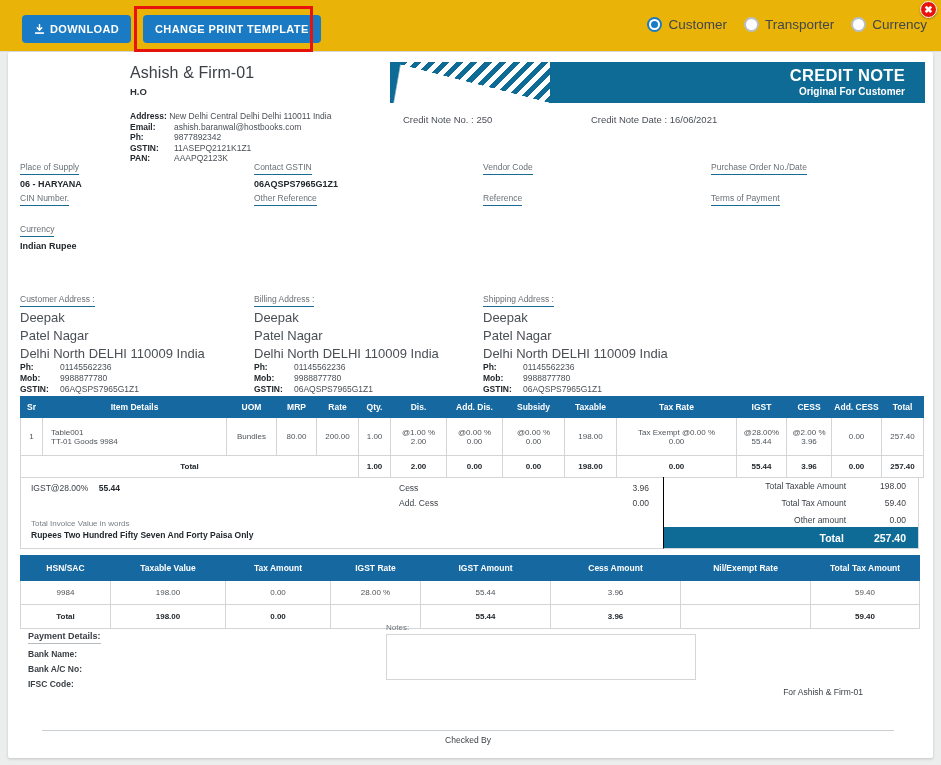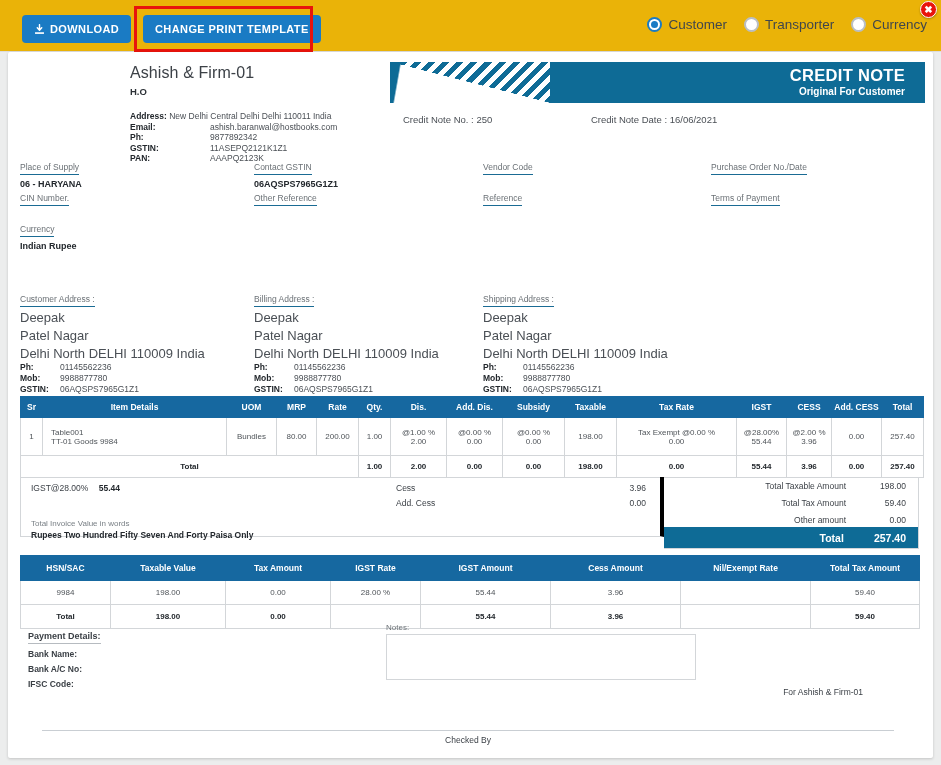--- a/index.html
+++ b/index.html
@@ -92,21 +92,21 @@
   }
 
   
   .company {
     position: absolute; left: 122px; top: 12px; width: 270px;
   }
   .company-name { font-size: 16px; color: #3c4147; letter-spacing: .1px; }
   .ho { font-size: 9.5px; font-weight: bold; color: #2d3237; margin-top: 4px; }
   .addr-line { font-size: 8.5px; color: #4a4f55; margin-top: 14px; }
   .addr-line b { color: #23282d; }
-  .kv { display: flex; font-size: 8.5px; color: #4a4f55; margin-top: .5px; gap: 36px; }
+  .kv { display: flex; font-size: 8.5px; color: #4a4f55; margin-top: .5px; }
   .kv .k { width: 44px; font-weight: bold; color: #23282d; }
 
   
   .banner {
     position: absolute; left: 382px; top: 10px;
     width: 535px; height: 41px;
     background: #0e6b96;
   }
   .banner .stripes {
     position: absolute; left: 0; top: 0; width: 160px; height: 41px;
@@ -178,22 +178,22 @@
   .items-table tr.totalrow td {
     font-weight: bold; color: #23282d; height: 22px;
   }
 
   
   .summary {
     position: absolute; left: 12px; top: 425px;
     width: 899px; height: 72px;
   }
   .sum-left {
-    position: absolute; left: 0; top: 0; width: 644px; height: 60px;
-    border-left: 1px solid #d3d6d9; border-right: 4px solid #000000;
+    position: absolute; left: 0; top: 0; width: 644px; height: 72px;
+    border-left: 1px solid #d3d6d9; border-right: 1px solid #000000;
     border-bottom: 1px solid #d3d6d9;
   }
   .igst-line { position: absolute; left: 10px; top: 6px; font-size: 8.5px; color: #3a3f45; }
   .igst-line b { margin-left: 8px; color: #23282d; }
   .words-lbl { position: absolute; left: 10px; top: 42px; font-size: 8px; color: #7a8086; }
   .words-val { position: absolute; left: 10px; top: 53px; font-size: 8.5px; font-weight: bold; color: #23282d; }
   .cess-rows { position: absolute; right: 14px; top: 6px; width: 250px; }
   .cess-row { display: flex; justify-content: space-between; font-size: 8.5px; color: #3a3f45; margin-bottom: 5px; }
   .cess-row .v { width: 52px; text-align: right; }
 

